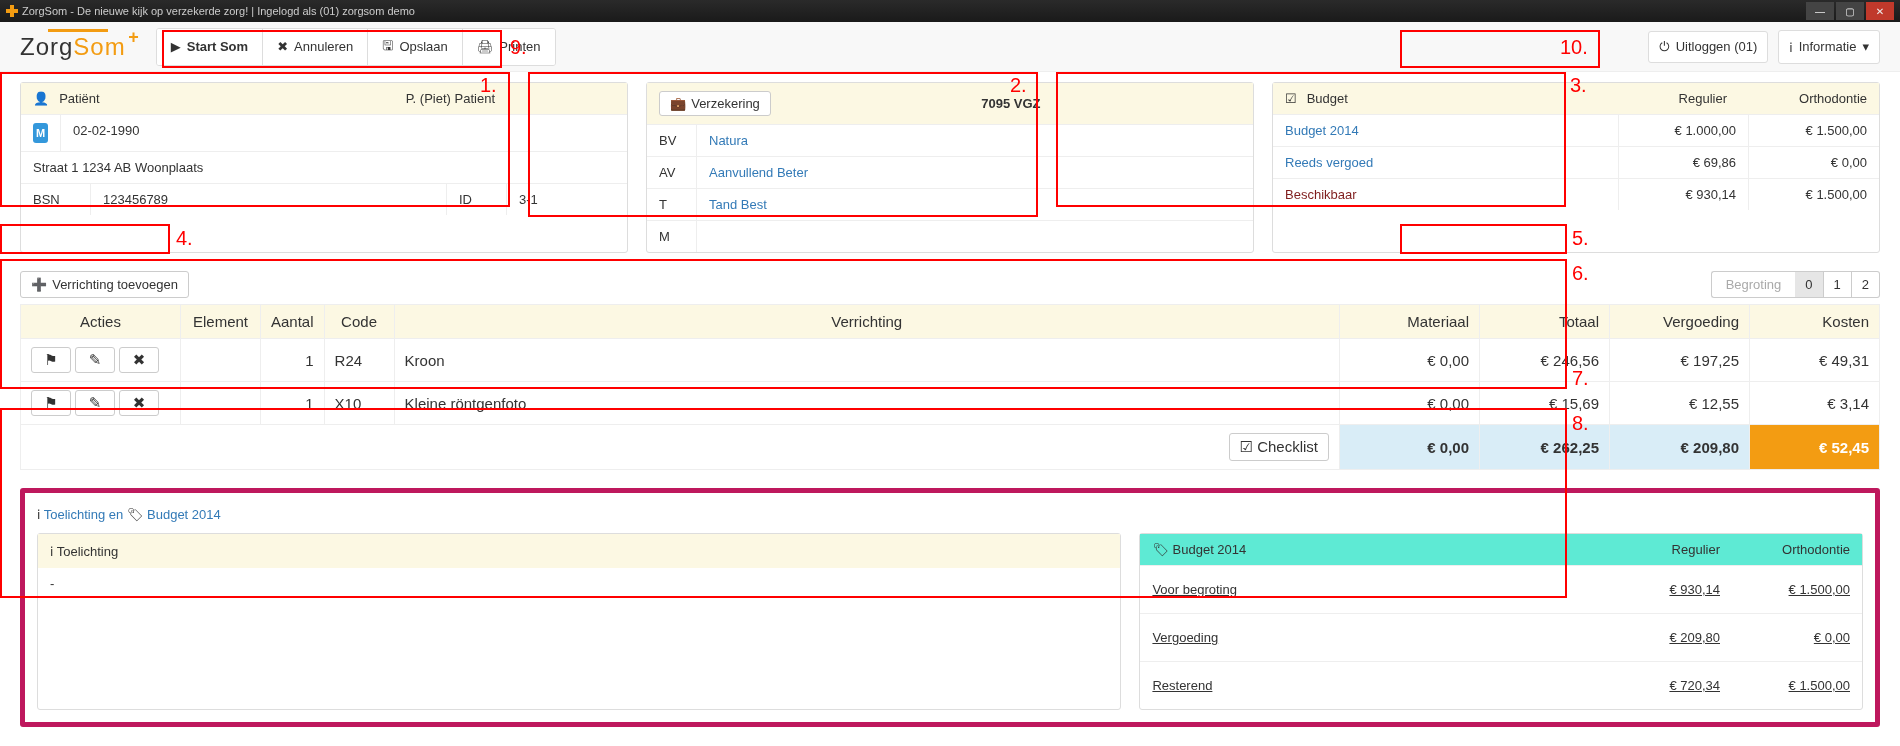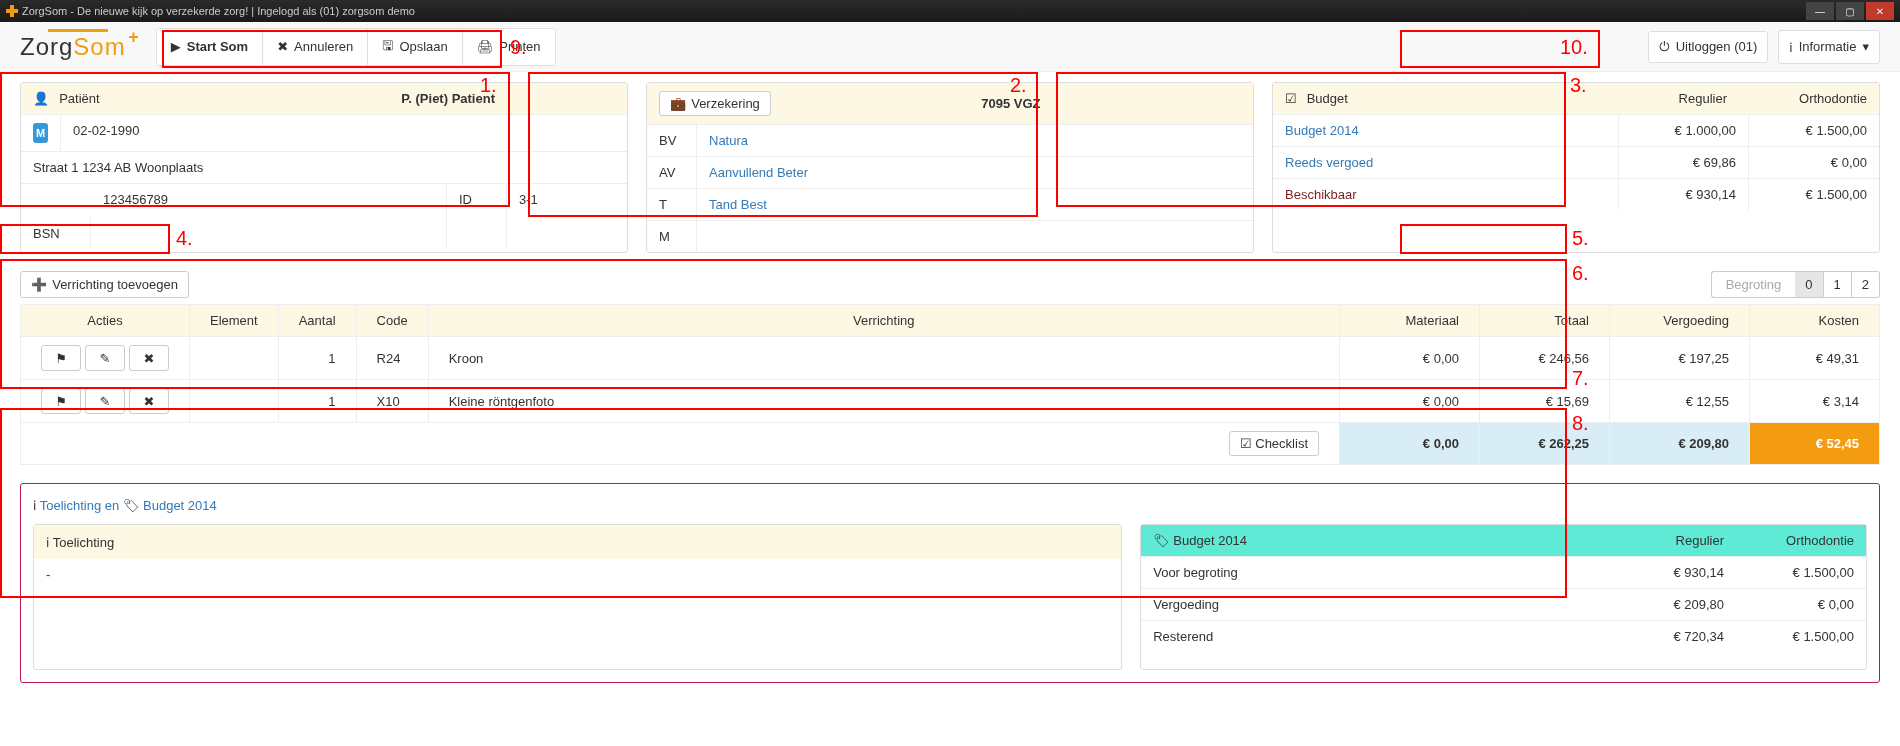--- a/index.html
+++ b/index.html
@@ -29,21 +29,21 @@
 .panel .drow { display:flex; border-bottom:1px solid #eee; }
 .panel .drow:last-child{border-bottom:none;}
 .panel .dcell { padding:8px 12px; border-right:1px solid #eee; }
 .panel .dcell:last-child{border-right:none;}
 
 .patient { flex:1; }
 .patient .panel-header .name { margin-left:auto; margin-right:120px;}
 .patient .drow .gender { width:40px; display:flex;align-items:center;justify-content:center;}
 .patient .gender-badge { width:20px;height:20px;border-radius:3px;background:#3498db;color:#fff;font-size:11px;font-weight:bold;display:flex;align-items:center;justify-content:center;}
 .patient .drow .dob { flex:1;}
-.patient .bsnrow .dcell:first-child{width:70px;margin-top:34px;}
+.patient .bsnrow .dcell:first-child{width:70px;}
 .patient .bsnrow .dcell:nth-child(2){flex:1;}
 .patient .bsnrow .dcell:nth-child(3){width:60px;}
 .patient .bsnrow .dcell:nth-child(4){flex:0 0 120px;}
 .patient .addr { padding:8px 12px; }
 
 .insurance { flex:1; }
 .insurance .panel-header .btn { border:1px solid #ccc;border-radius:3px;padding:4px 10px;background:#fff;cursor:pointer;display:flex;align-items:center;gap:5px;}
 .insurance .panel-header .title { margin:0 auto; font-weight:bold;}
 .insurance .drow .label { width:50px; text-align:left;}
 .insurance .drow .value { flex:1; color:#337ab7; cursor:pointer;}
@@ -58,41 +58,41 @@
 .actions-row { display:flex; align-items:center; margin-bottom:6px; }
 .actions-row .addbtn { border:1px solid #ccc;border-radius:3px;padding:5px 10px;background:#fff;cursor:pointer;display:flex;align-items:center;gap:5px; }
 .actions-row .right { margin-left:auto; display:flex; align-items:center; }
 .actions-row .begrlabel { border:1px solid #ccc;border-right:none;padding:5px 14px;color:#aaa;border-radius:3px 0 0 3px;}
 .actions-row .pager { display:flex; }
 .actions-row .pager .pg { border:1px solid #ccc;border-left:none;padding:5px 10px;cursor:pointer;background:#fff;}
 .actions-row .pager .pg.active{background:#e6e6e6;}
 .actions-row .pager .pg:last-child{border-radius:0 3px 3px 0;}
 
 .table { width:100%; border:1px solid #ddd; border-collapse:collapse;}
-.table th, .table td { border:1px solid #eee; padding:8px 20px; font-size:13px; vertical-align:middle;}
+.table th, .table td { border:1px solid #eee; padding:8px 10px; font-size:15px; vertical-align:middle;}
 .table thead th { background:#fcf8e3; font-weight:normal; }
 .table .num { text-align:right; }
 .table .rowactions { display:flex; gap:4px; }
 .table .rowactions .ab { border:1px solid #ccc;border-radius:3px;width:40px;height:26px;display:flex;align-items:center;justify-content:center;cursor:pointer;background:#fff;}
 .table .checklistbtn { border:1px solid #ccc;border-radius:3px;padding:4px 10px;cursor:pointer;background:#fff;display:inline-flex;gap:5px;align-items:center;}
 .table tr.totals td { background:#d9edf7; font-weight:bold;}
 .table tr.totals td.hl { background:#f39c12; color:#fff; }
 
-.info-section { border:1px solid #be185d; border-radius:3px; padding:12px; margin-top:18px; display:flex; flex-direction:column; gap:10px;}
+.info-section { border:5px solid #be185d; border-radius:3px; padding:12px; margin-top:18px; display:flex; flex-direction:column; gap:10px;}
 .info-section .header-line { color:#337ab7; }
 .info-section .header-line .dark{color:#333;}
 .info-section .content-row{display:flex;gap:18px;}
 .info-section .toelichting { flex:1.5; border:1px solid #ddd;border-radius:3px;}
 .info-section .toelichting .thead{background:#fcf8e3;padding:8px 12px;}
 .info-section .toelichting .tbody{padding:8px 12px;min-height:110px;}
 .info-section .budget2 { flex:1; border:1px solid #ddd;border-radius:3px;}
 .info-section .budget2 .bhead{background:#5eead4;display:flex;}
 .info-section .budget2 .bhead .c{padding:8px 12px;}
 .info-section .budget2 .brow{display:flex;border-top:1px solid #eee;}
-.info-section .budget2 .brow .c{padding:8px 12px;}
+.info-section .budget2 .brow .c{padding:16px 12px;text-decoration:underline;}
 .info-section .budget2 .c1{flex:1;}
 .info-section .budget2 .c2,.info-section .budget2 .c3{width:130px;text-align:right;}
 
 .redbox { position:absolute; border:2px solid red; pointer-events:none; z-index:50;}
 .redlabel { position:absolute; color:red; font-size:20px; font-weight:normal; z-index:51;}
 </style>
 </head>
 <body>
 
 <div class="titlebar">
@@ -146,21 +146,21 @@
 </div>
 
 <div class="page">
 
   <div class="row">
 
     <div class="panel patient">
       <div class="panel-header">
         <span>👤</span>
         <span>Patiënt</span>
-        <span class="name" style="font-weight:bold;">P. (Piet) Patient</span>
+        <span class="name" style="font-weight:normal;">P. (Piet) Patient</span>
       </div>
       <div class="panel-body">
         <div class="drow">
           <div class="dcell gender">
             <span class="gender-badge">M</span>
           </div>
           <div class="dcell dob">02-02-1990</div>
         </div>
         <div class="drow">
             <div class="dcell addr" style="flex:1;">Straat 1 1234 AB Woonplaats</div>

